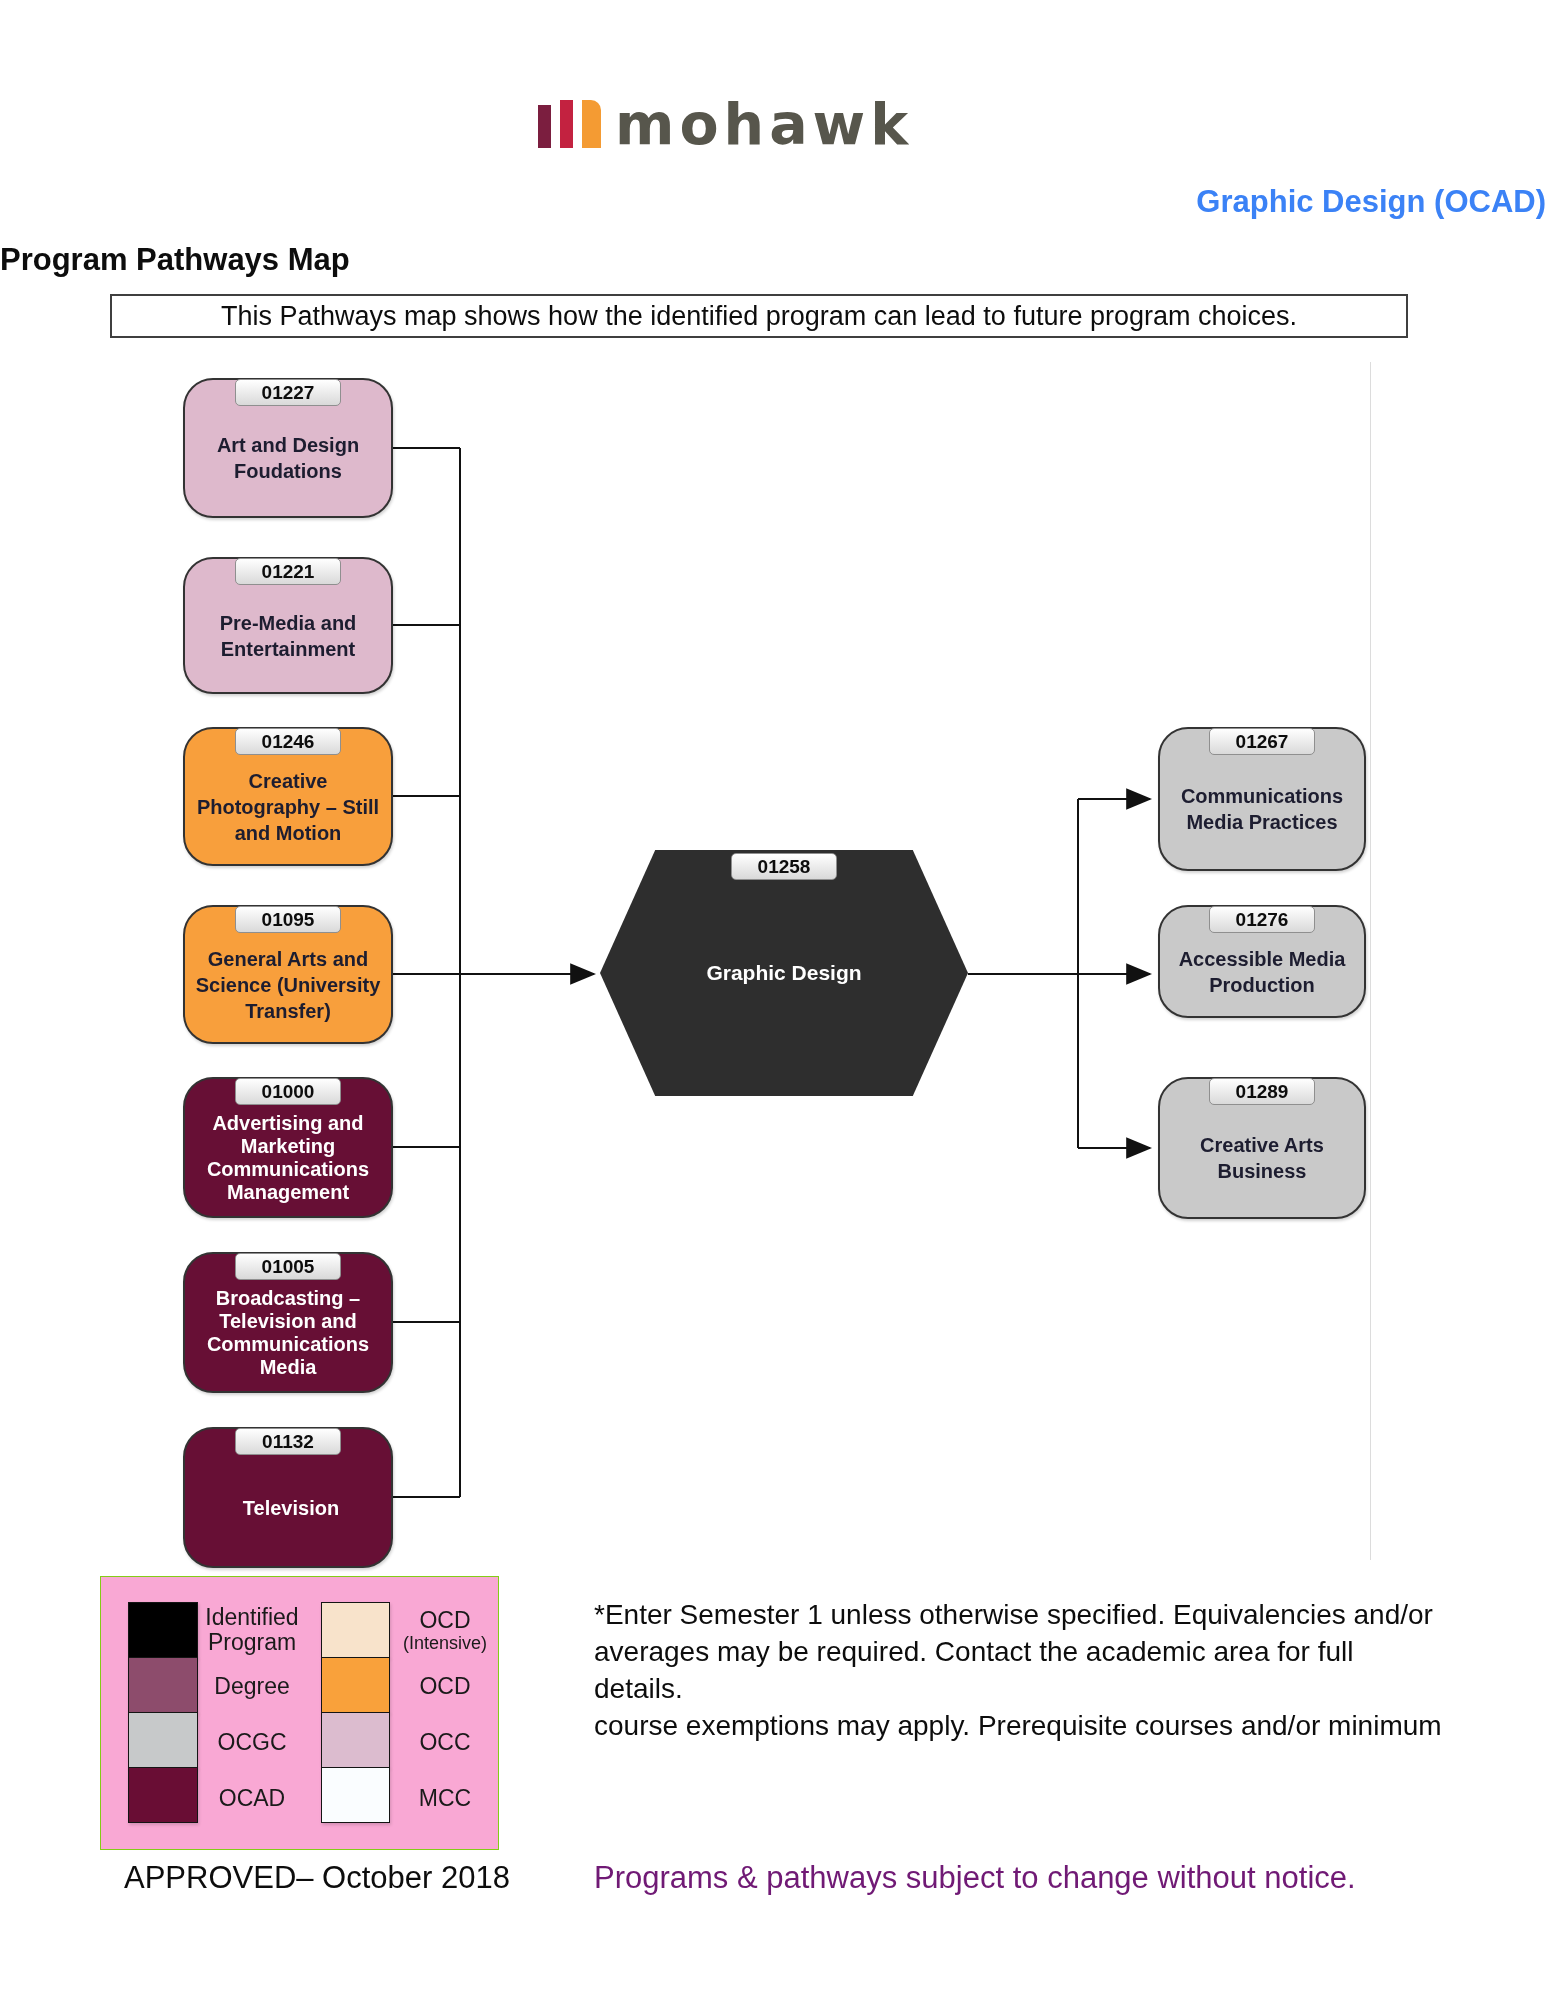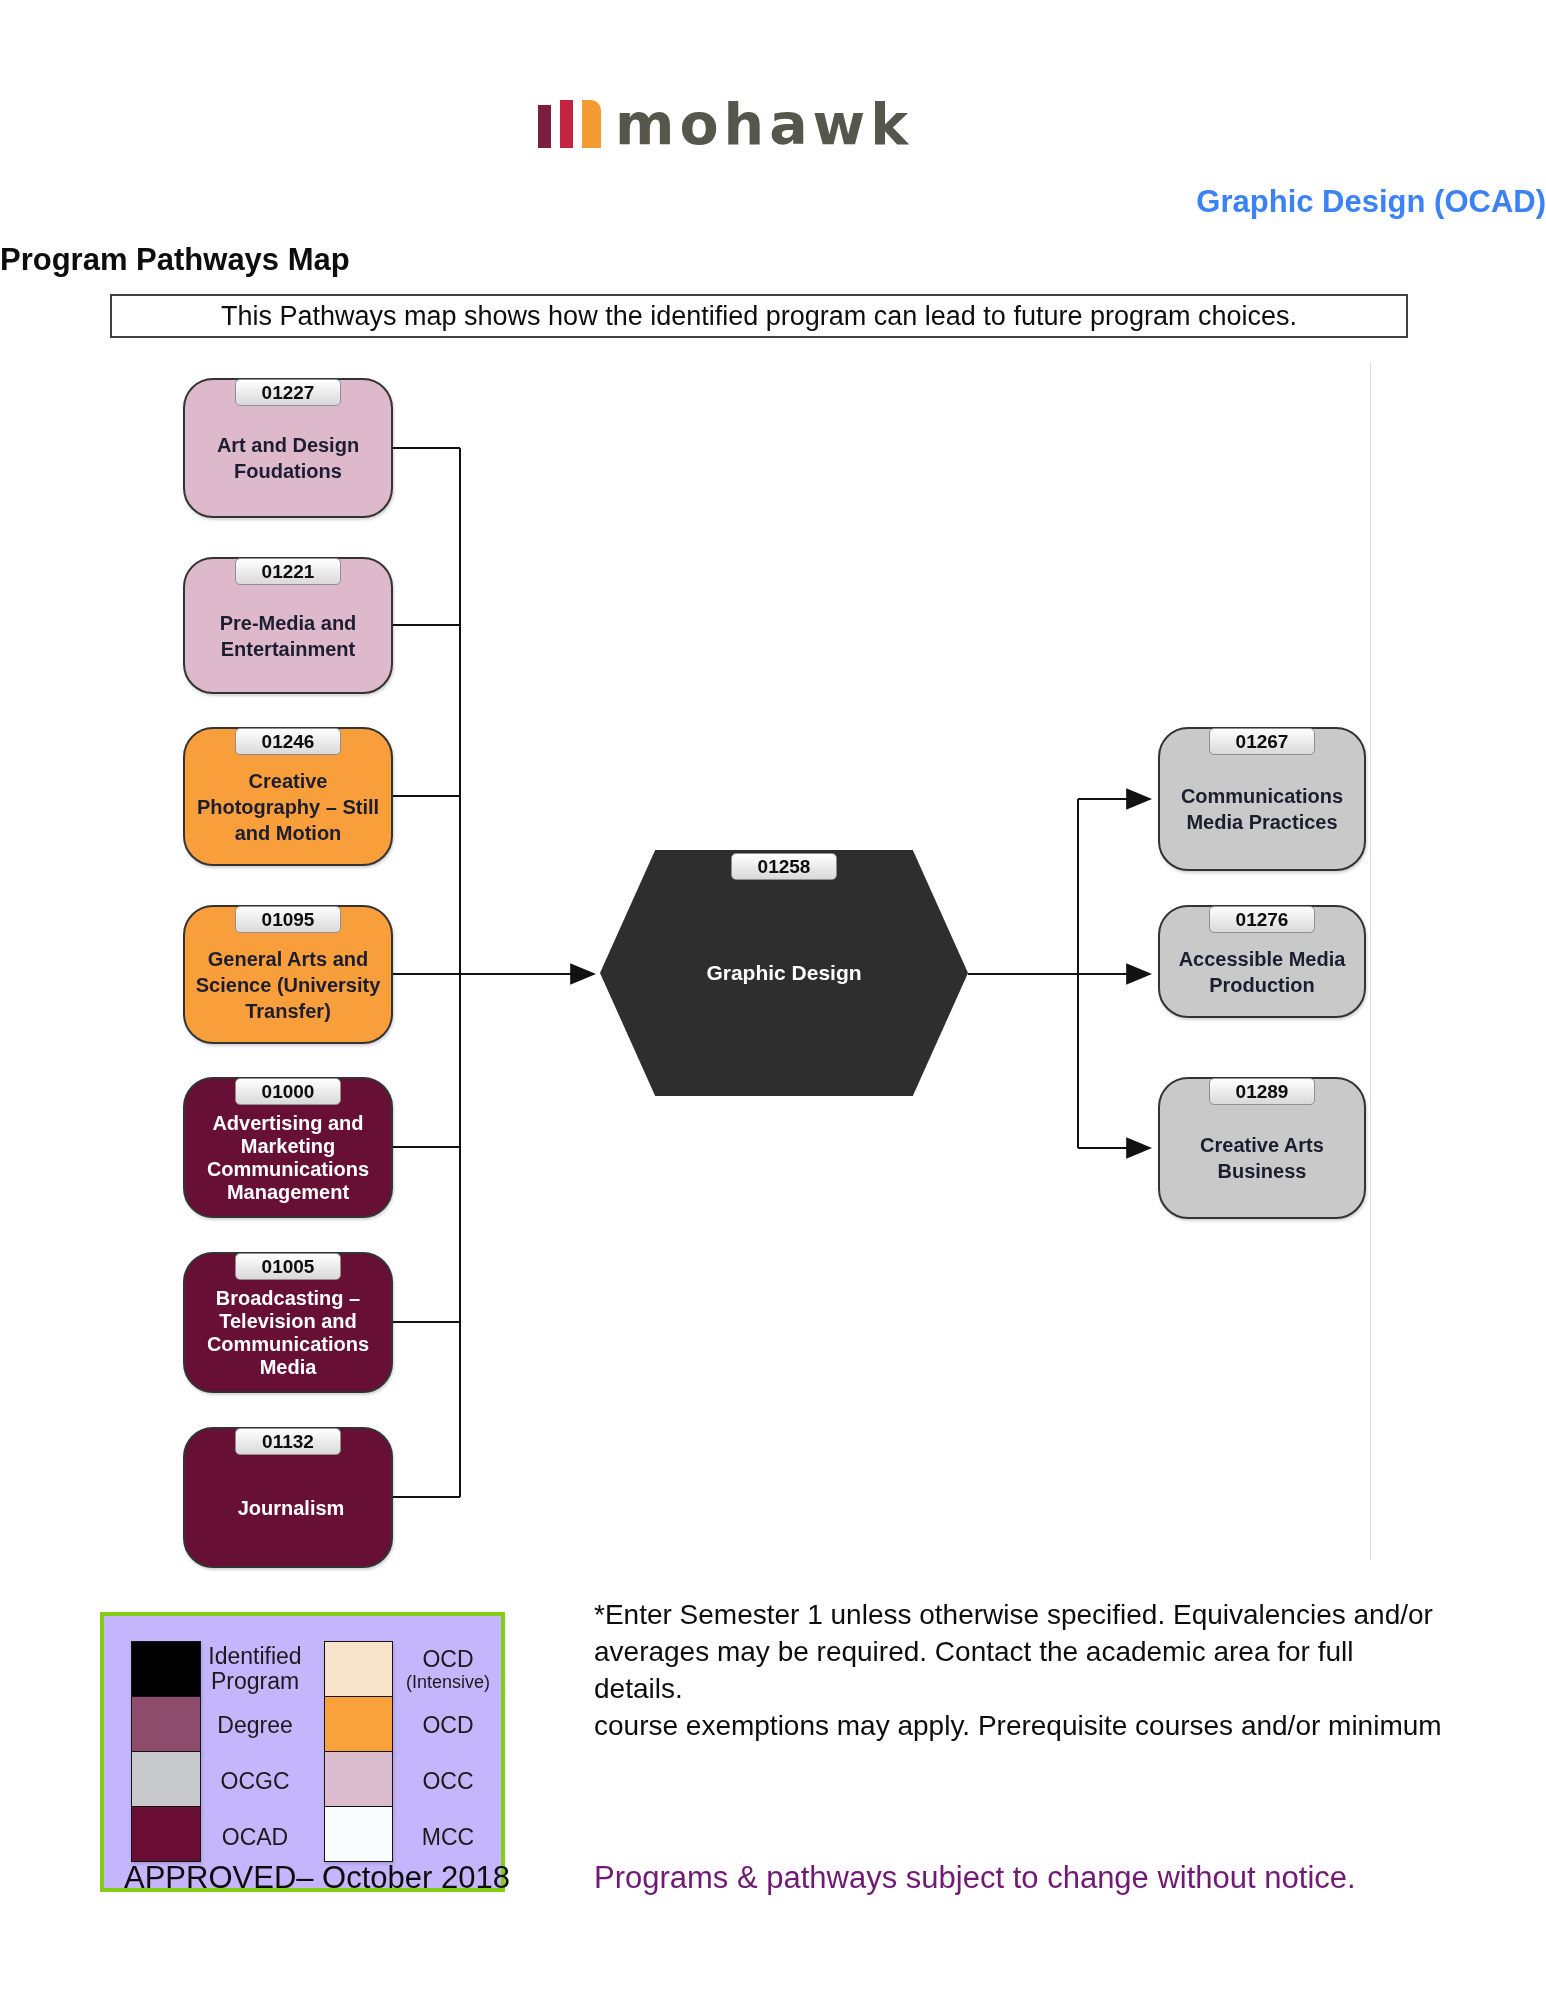--- a/index.html
+++ b/index.html
@@ -51,21 +51,21 @@
   .hexagon{
     position:absolute; left:600px; top:850px; width:368px; height:246px;
     background:#2e2e2e;
     clip-path:polygon(0 50%, 15% 0, 85% 0, 100% 50%, 85% 100%, 15% 100%);
     display:flex; align-items:center; justify-content:center; text-align:center;
     font-size:21px; font-weight:600;
   }
   .hexagon .badge{top:3px;}
   
   .legend{position:absolute; left:100px; top:1576px; width:397px; height:272px;
-    border:4px solid #84cc16; background:#c4b5fd;margin-top:36px;}
+    border:1px solid #84cc16; background:#f9a8d4;}
   .swatch-col{position:absolute; top:25px; display:flex; flex-direction:column;}
   .swatch{box-sizing:border-box; border:1px solid #141414; margin-top:-1px;
     box-shadow:1px 2px 3px rgba(0,0,0,0.15);}
   .swatch:first-child{margin-top:0;}
   .col-left{left:27px;}
   .col-left .swatch{width:70px; height:56px;}
   .col-right{left:220px;}
   .col-right .swatch{width:69px; height:56px;}
   .label-col{position:absolute; top:25px; display:flex; flex-direction:column;}
   .label-col .lrow{height:56px; display:flex; flex-direction:column;
@@ -149,21 +149,21 @@
     <div>Advertising and Marketing Communications Management</div>
   </div>
 
   <div class="pbox" style="left: 183px; top: 1252px; height: 141px; line-height: 23px; background-color: rgb(103, 15, 53); color: rgb(255, 255, 255);">
     <div class="badge">01005</div>
     <div>Broadcasting – Television and Communications Media</div>
   </div>
 
   <div class="pbox" style="left: 183px; top: 1427px; height: 141px; background-color: rgb(103, 15, 53); color: rgb(255, 255, 255); padding-left: 12px;">
     <div class="badge">01132</div>
-    <div>Journalism</div>
+    <div>Television</div>
   </div>
 
   <div class="hexagon" style="background-color: rgb(46, 46, 46); color: rgb(255, 255, 255);">
     <div class="badge">01258</div>
     <div>Graphic Design</div>
   </div>
 
   <div class="pbox rbox" style="left: 1158px; top: 727px; height: 144px; background-color: rgb(201, 201, 201); color: rgb(29, 29, 48);">
     <div class="badge">01267</div>
     <div>Communications Media Practices</div>

